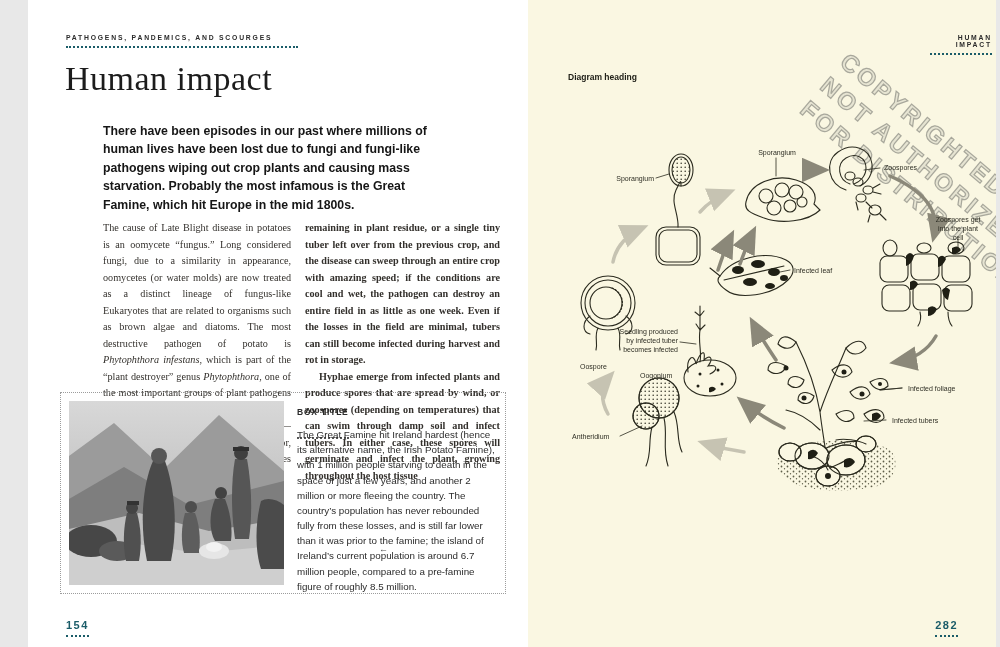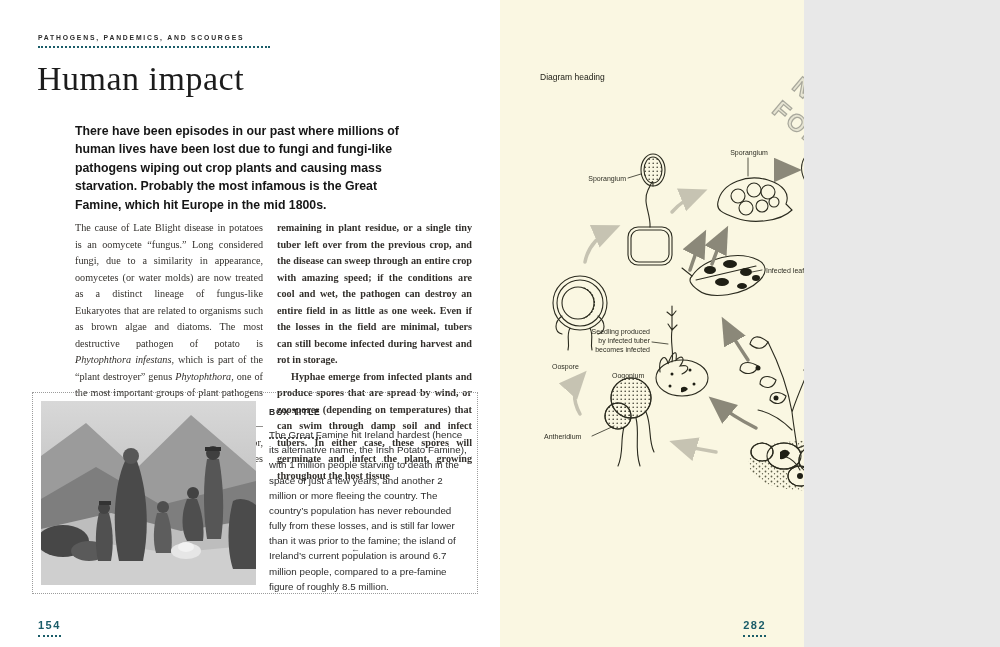--- a/index.html
+++ b/index.html
@@ -1,17 +1,17 @@
 <!DOCTYPE html>
 <html><head>
 <meta charset="utf-8">
 <style>
   html,body{margin:0;padding:0;background:#e8e8e8;}
-  .spread{position:relative;width:804px;height:647px;background:#ffffff;overflow:hidden;
-          font-family:"Liberation Sans",sans-serif;}
+  .spread{position:relative;width:968px;height:647px;background:#ffffff;overflow:hidden;
+          font-family:"Liberation Sans",sans-serif;margin-left:28px;}
   .page-right-bg{position:absolute;left:500px;top:0;width:500px;height:647px;background:#faf7e2;}
   
   .running-head{position:absolute;font-size:6.8px;font-weight:bold;letter-spacing:1.8px;color:#2b2b2b;
                 padding-bottom:5px;border-bottom:2px dotted #1a5c68;}
   .rh-left{left:38px;top:34px;width:232px;}
   .rh-right{left:902px;top:34px;width:62px;text-align:right;}
   .page-title{position:absolute;left:37px;top:60px;font-family:"Liberation Serif",serif;
               font-size:34px;color:#1c1c1c;letter-spacing:0.5px;}
   .intro{position:absolute;left:75px;top:122px;width:338px;font-size:12.3px;font-weight:bold;
          color:#161616;line-height:1.5;}
@@ -29,21 +29,21 @@
   .box-body{position:absolute;left:236px;top:34px;width:202px;font-size:9.8px;line-height:1.55;color:#2c2c2c;}
   .caption{position:absolute;left:318px;top:150px;width:122px;font-size:7.8px;line-height:1.5;color:#4f4f4f;
            display:flex;gap:6px;}
   .caption .arr{font-size:9px;color:#4f4f4f;flex:0 0 auto;}
   .pagenum{position:absolute;bottom:10px;font-size:11px;font-weight:bold;letter-spacing:1.5px;
            color:#1a5c68;padding-bottom:4px;border-bottom:2px dotted #1a5c68;}
   .pn-left{left:38px;}
   .pn-right{right:38px;}
   
   .diagram-heading{position:absolute;left:540px;top:72px;width:100px;}
-  .dh-title{font-size:8.5px;font-weight:normal;color:#22221a;margin-bottom:3px;}
+  .dh-title{font-size:8.5px;font-weight:bold;color:#22221a;margin-bottom:3px;}
   .dh-body{font-size:7.3px;line-height:1.5;color:#45453a;}
   .watermark{position:absolute;left:826px;top:46px;transform:rotate(40deg);transform-origin:0 0;
              font-size:24px;font-weight:600;letter-spacing:3px;line-height:31px;white-space:nowrap;
              color:rgba(180,180,168,0.28);-webkit-text-stroke:1.2px rgba(150,150,140,0.8);
              pointer-events:none;}
   .diagram{position:absolute;left:500px;top:130px;width:500px;height:430px;}
   .dlabel{position:absolute;font-size:7px;line-height:1.3;color:#2e2e24;}
   .key{position:absolute;left:540px;top:491px;}
   .key-title{font-size:8px;font-weight:bold;color:#22221a;margin-bottom:4px;}
   .key-row{display:flex;align-items:center;gap:12px;margin-bottom:4px;}

